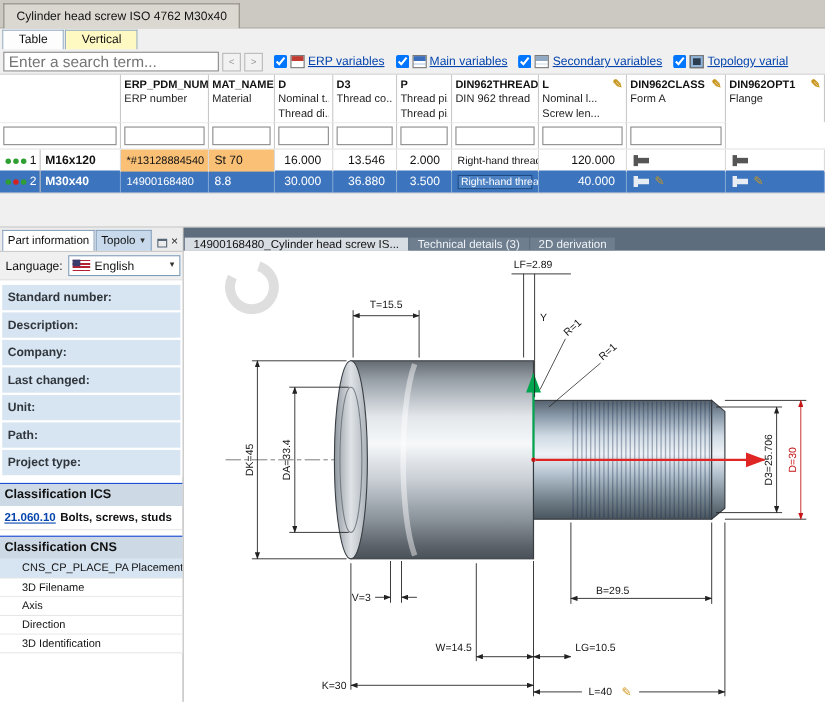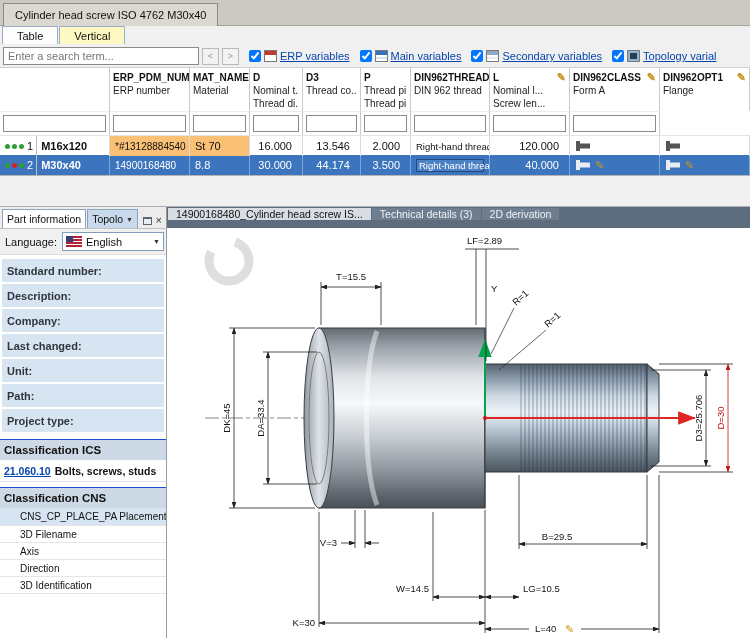--- a/index.html
+++ b/index.html
@@ -5,28 +5,28 @@
 *{box-sizing:border-box;margin:0;padding:0}
 html,body{width:750px;height:638px}
 body{font-family:"Liberation Sans",sans-serif;font-size:11px;color:#111;background:#f0f0f0;overflow:hidden}
 .app{display:flex;flex-direction:column;width:750px;height:638px;background:#f0f0f0}
 
 
 .doc-tabbar{height:26px;background:#ccc9c3;border-bottom:1px solid #a7a39b;padding:3px 12px 0 3px;flex:0 0 26px}
 .doc-tab{display:inline-flex;align-items:center;height:23px;padding:0 11px;background:#dbd8d2;border:1px solid #8d897f;border-bottom:none}
 
 
-.view-tabbar{flex:0 0 19px;background:#f0f0f0;padding-left:2px;display:flex;align-items:flex-start;gap:1px}
+.view-tabbar{flex:0 0 19px;background:#f0f0f0;padding-left:2px;display:flex;align-items:center;gap:1px}
 .view-tab{height:18px;padding:0 14px;display:flex;align-items:center;border:1px solid #9ab0c6;border-bottom:none;cursor:default}
 .view-tab.white{background:#fdfdfd}
 .view-tab.blue{background:#fef9c3}
 
 
 .toolbar{flex:0 0 23px;display:flex;align-items:center;padding:0 3px;gap:3px;background:#f0f0f0;border-bottom:1px solid #cfcfcf;overflow:hidden;white-space:nowrap}
-.search-input{width:196px;height:18px;border:1px solid #898989;padding:0 4px;font:inherit;font-size:11px;background:#fff}
+.search-input{width:196px;height:18px;border:1px solid #898989;padding:0 4px;font:inherit;font-size:14px;background:#fff}
 .navbtn{width:17px;height:17px;border:1px solid #b9b9b9;background:#f2f2f2;color:#9a9a9a;font-size:9px;line-height:1;padding:0}
 .fgroup{display:flex;align-items:center;gap:3px;margin-left:7px}
 .fgroup input[type=checkbox]{width:12px;height:12px;margin:0}
 .ficon{width:13px;height:12px;border:1px solid #7a7a7a;display:inline-block;background:#fff}
 .ficon.erp{background:linear-gradient(180deg,#c23a30 0 4px,#fff 4px)}
 .ficon.mainv{background:linear-gradient(180deg,#3a6fbe 0 4px,transparent 4px),repeating-linear-gradient(180deg,#fff 0 2px,#d4e2f2 2px 4px)}
 .ficon.secv{background:linear-gradient(180deg,#8fa8c4 0 4px,transparent 4px),repeating-linear-gradient(180deg,#fff 0 2px,#e4ecf4 2px 4px)}
 .ficon.topo{background:#2d3d50;box-shadow:inset 0 0 0 2px #8fb3d9}
 .flink{color:#0645ad;text-decoration:underline}
 
@@ -78,21 +78,21 @@
 .flag::before{content:"";position:absolute;left:0;top:0;width:7px;height:6px;background:#3c3b6e}
 .langbox .larr{margin-left:auto}
 .fields{padding:4px 2px 0;background:#fff}
 .inforow{height:23px;background:#d7e5f2;margin-bottom:2px;display:flex;align-items:center;padding-left:5px;font-weight:bold;color:#30363c;white-space:nowrap;overflow:hidden}
 .sechdr{height:21px;background:#cdd9e5;display:flex;align-items:center;padding-left:4px;font-weight:bold;font-size:11.5px;margin-top:5px;border-top:1px solid #1d4ed8;white-space:nowrap;overflow:hidden}
 .icsrow{height:22px;display:flex;align-items:center;gap:4px;padding-left:4px;border-bottom:1px solid #e6e6e6;font-weight:bold;font-size:10.5px;white-space:nowrap;overflow:hidden}
 .icslink{color:#0645ad;text-decoration:underline}
 .cnsrow{height:17px;display:flex;align-items:center;padding-left:20px;font-size:10px;border-bottom:1px solid #e6e6e6;background:#fff;white-space:nowrap;overflow:hidden}
 .cnsrow.hl{background:#d7e5f2;height:18px}
 .right{flex:1;display:flex;flex-direction:column;min-width:0}
-.rtabs{flex:0 0 21px;background:#5d6d7e;display:flex;align-items:flex-start;gap:1px;padding:1px 1px 0}
+.rtabs{flex:0 0 21px;background:#5d6d7e;display:flex;align-items:flex-end;gap:1px;padding:1px 1px 0}
 .rtab{display:flex;align-items:center;padding:0 8px;font-size:10.5px;white-space:nowrap;overflow:hidden}
 .rtab.active{background:#d8dde3;color:#111}
 .rtab.dark{background:#6e7e8f;color:#eef2f6}
 .canvas{flex:1;background:#fff;overflow:hidden}
 .canvas svg{display:block}
 .dim{font-size:9.5px;fill:#141414}
 .dim.red{fill:#c41414}
 </style>
 </head>
 <body>
@@ -249,21 +249,21 @@
             <span class="dot g"></span>
             <span class="dot r"></span>
             <span class="dot g"></span>
           </span>
         <span class="rownum">2</span>
         <span class="size">M30x40</span>
       </div>
       <div class="dcell erp">14900168480</div>
       <div class="dcell">8.8</div>
       <div class="dcell r">30.000</div>
-      <div class="dcell r">44.174</div>
+      <div class="dcell r">36.880</div>
       <div class="dcell r">3.500</div>
       <div class="dcell">
         <span class="threadbox">
           <span>Right-hand thread</span>
 
         </span>
       </div>
       <div class="dcell r">40.000</div>
       <div class="dcell">
         <svg class="part-icon" viewBox="0 0 16 12">

